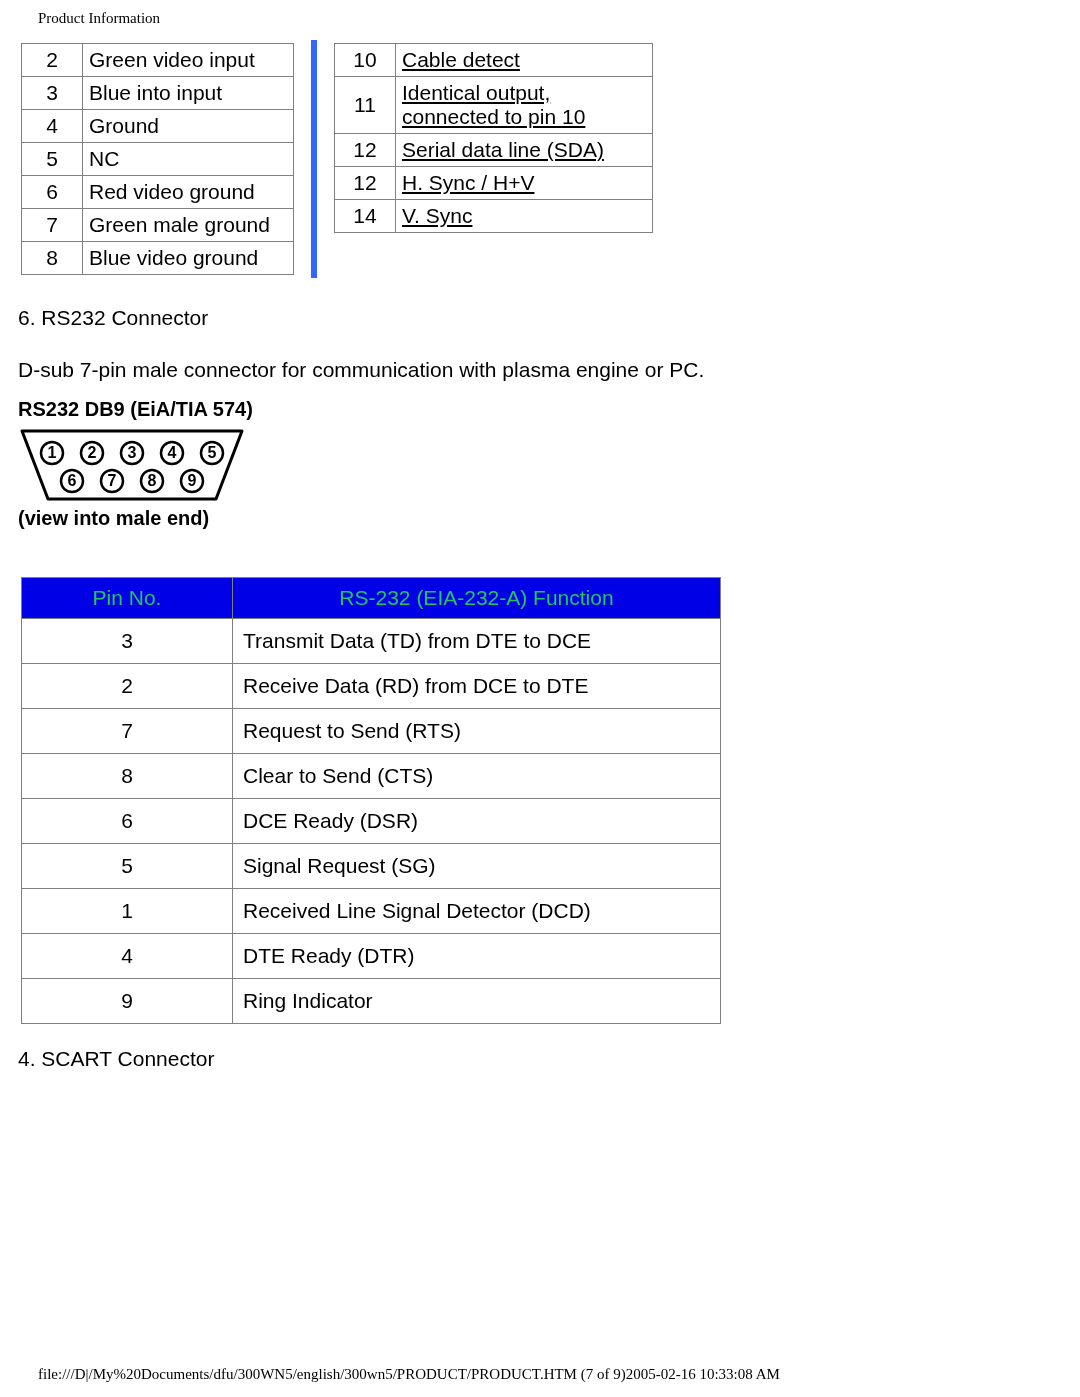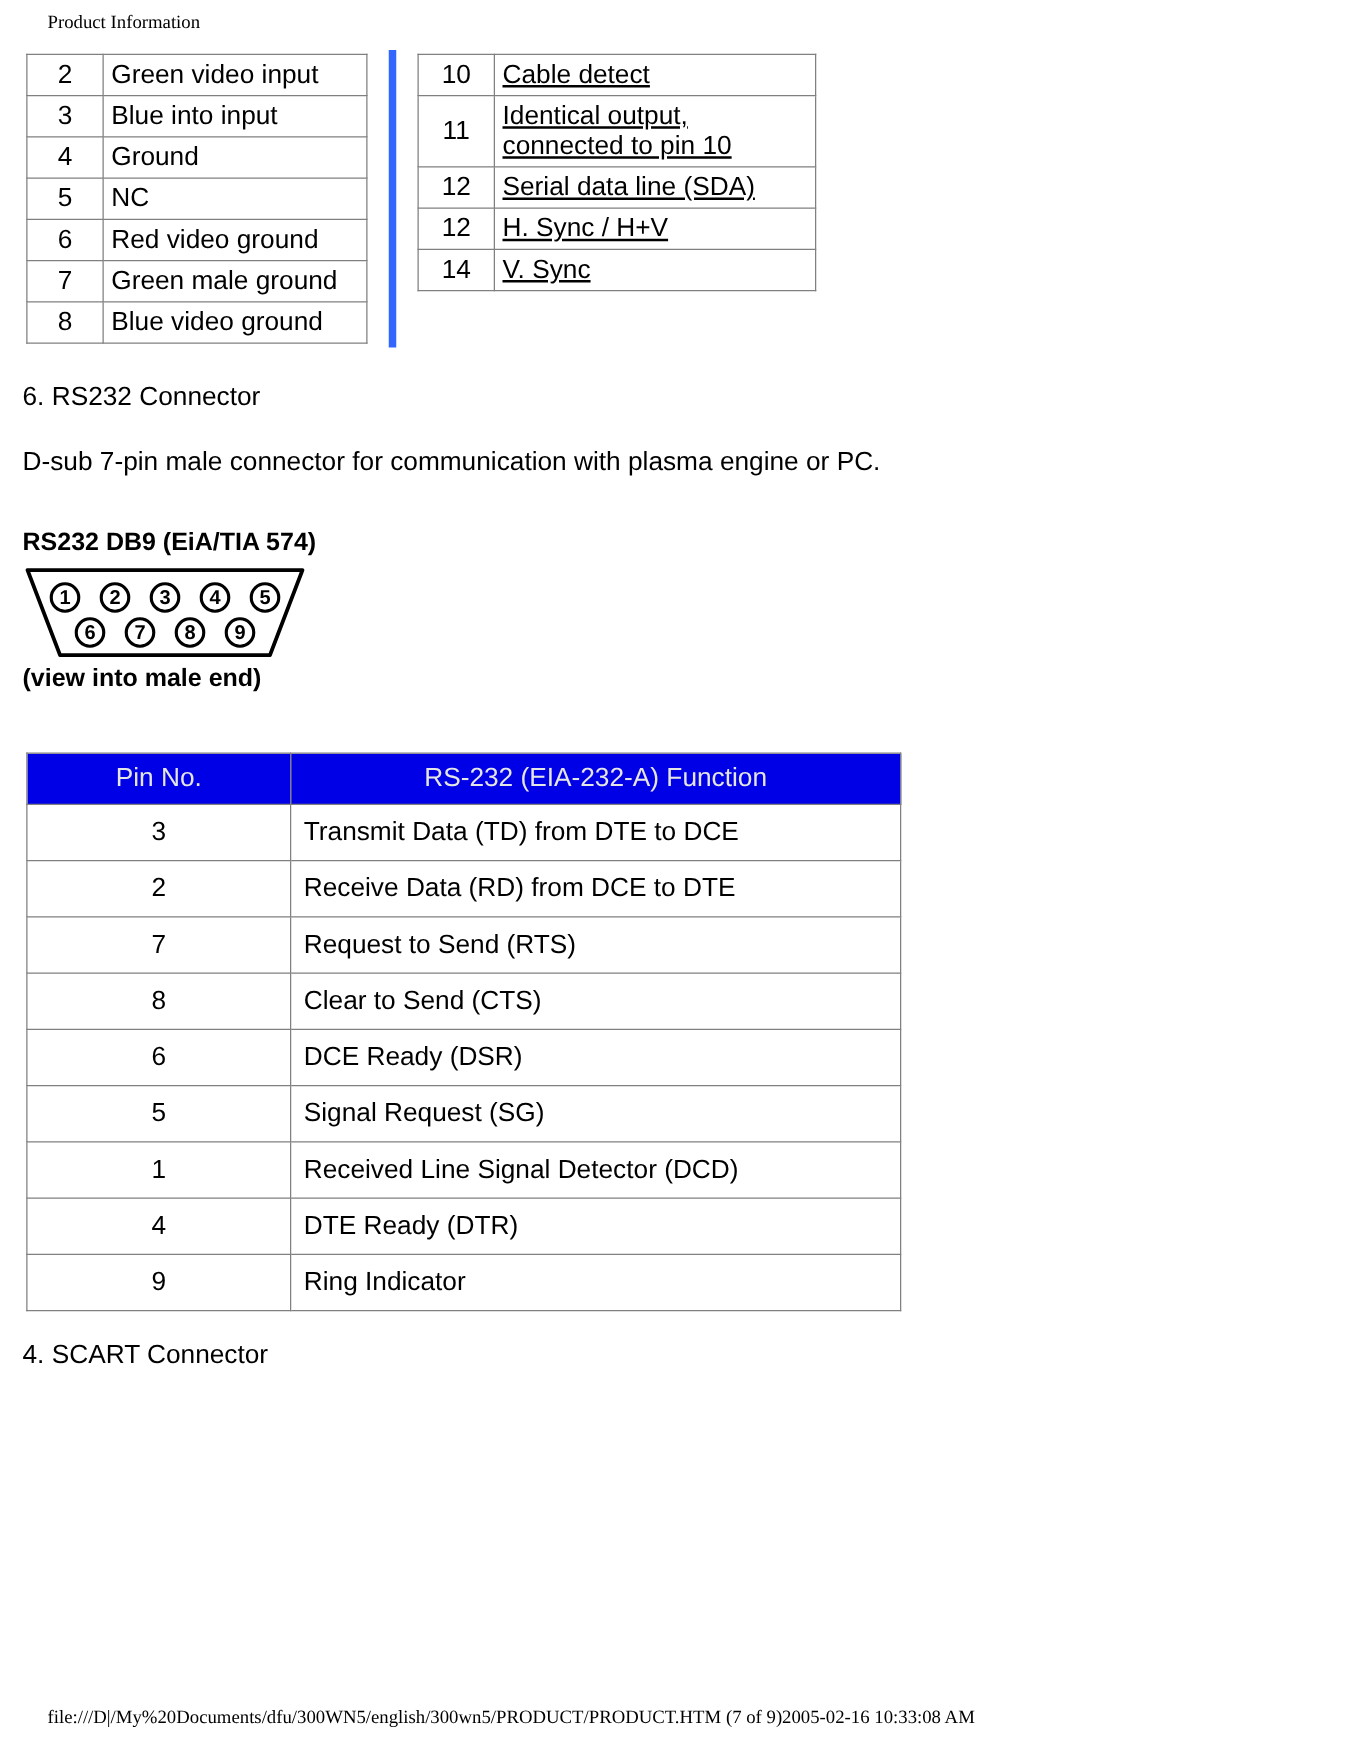--- a/index.html
+++ b/index.html
@@ -77,21 +77,21 @@
 
   
   .body-line {
     font-family: Arial, Helvetica, sans-serif;
     font-size: 21px;
     margin-top: 28px;
   }
 
   
   .db9-block {
-    margin-top: 41px;
+    margin-top: 16px;
     width: 260px;
   }
   .db9-label-top {
     font-family: Arial, Helvetica, sans-serif;
     font-size: 20px;
     font-weight: bold;
     margin-bottom: 6px;
   }
   .db9-svg {
     display: block;
@@ -108,21 +108,21 @@
     margin-top: 44px;
     width: 700px;
     padding: 3px;
   }
   .rs232-table {
     border-collapse: collapse;
     width: 100%;
   }
   .rs232-table th {
     background: #0000e6;
-    color: #e5e5e5;
+    color: #22c55e;
     font-family: Arial, Helvetica, sans-serif;
     font-size: 21px;
     font-weight: normal;
     border: 1px solid #808080;
     padding: 8px 6px;
     text-align: center;
   }
   .rs232-table td {
     border: 1px solid #808080;
     font-family: Arial, Helvetica, sans-serif;

